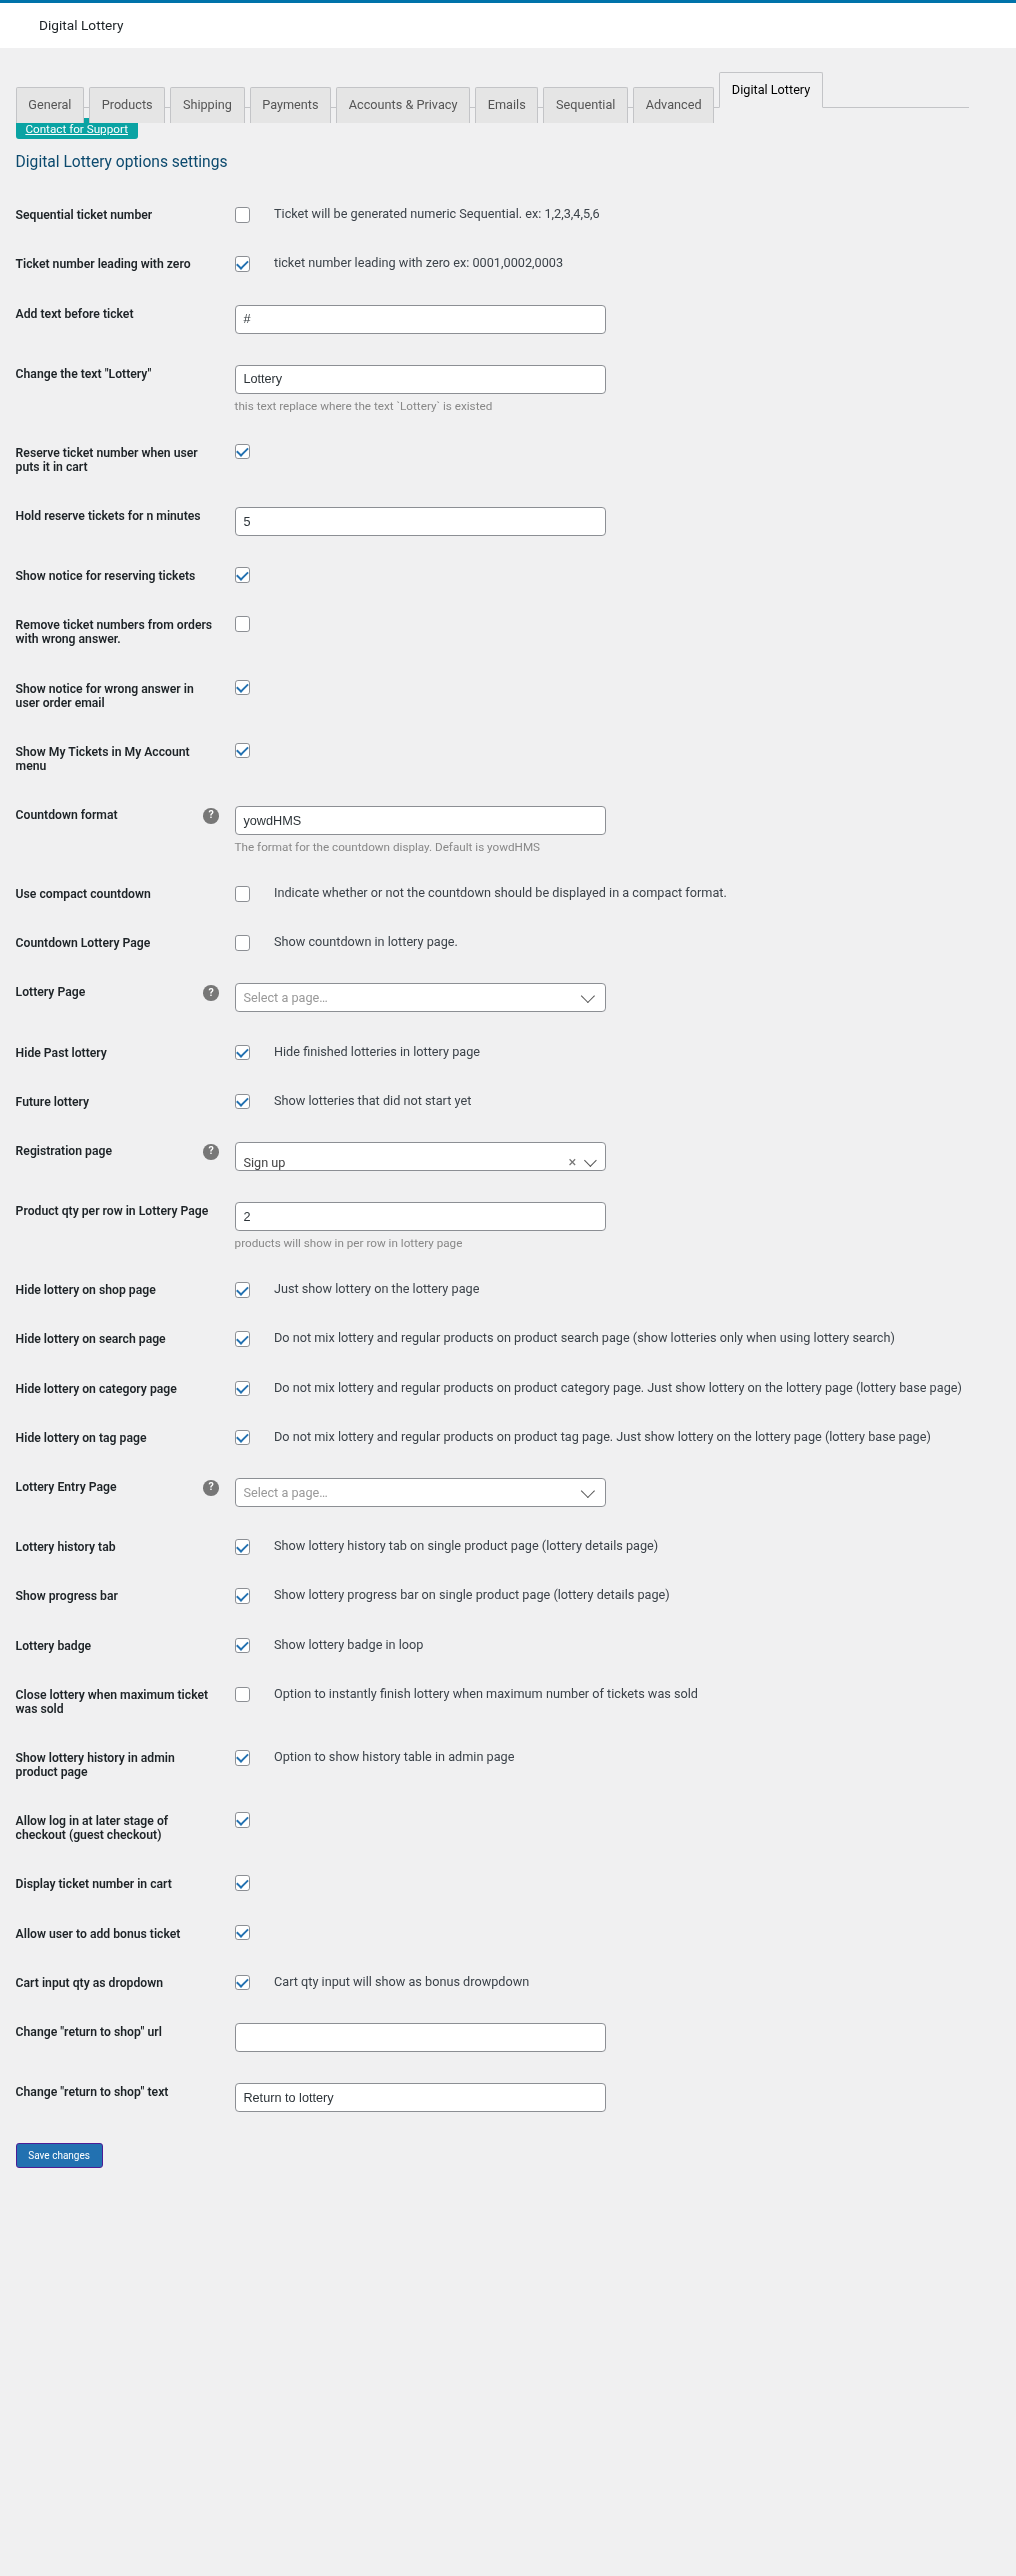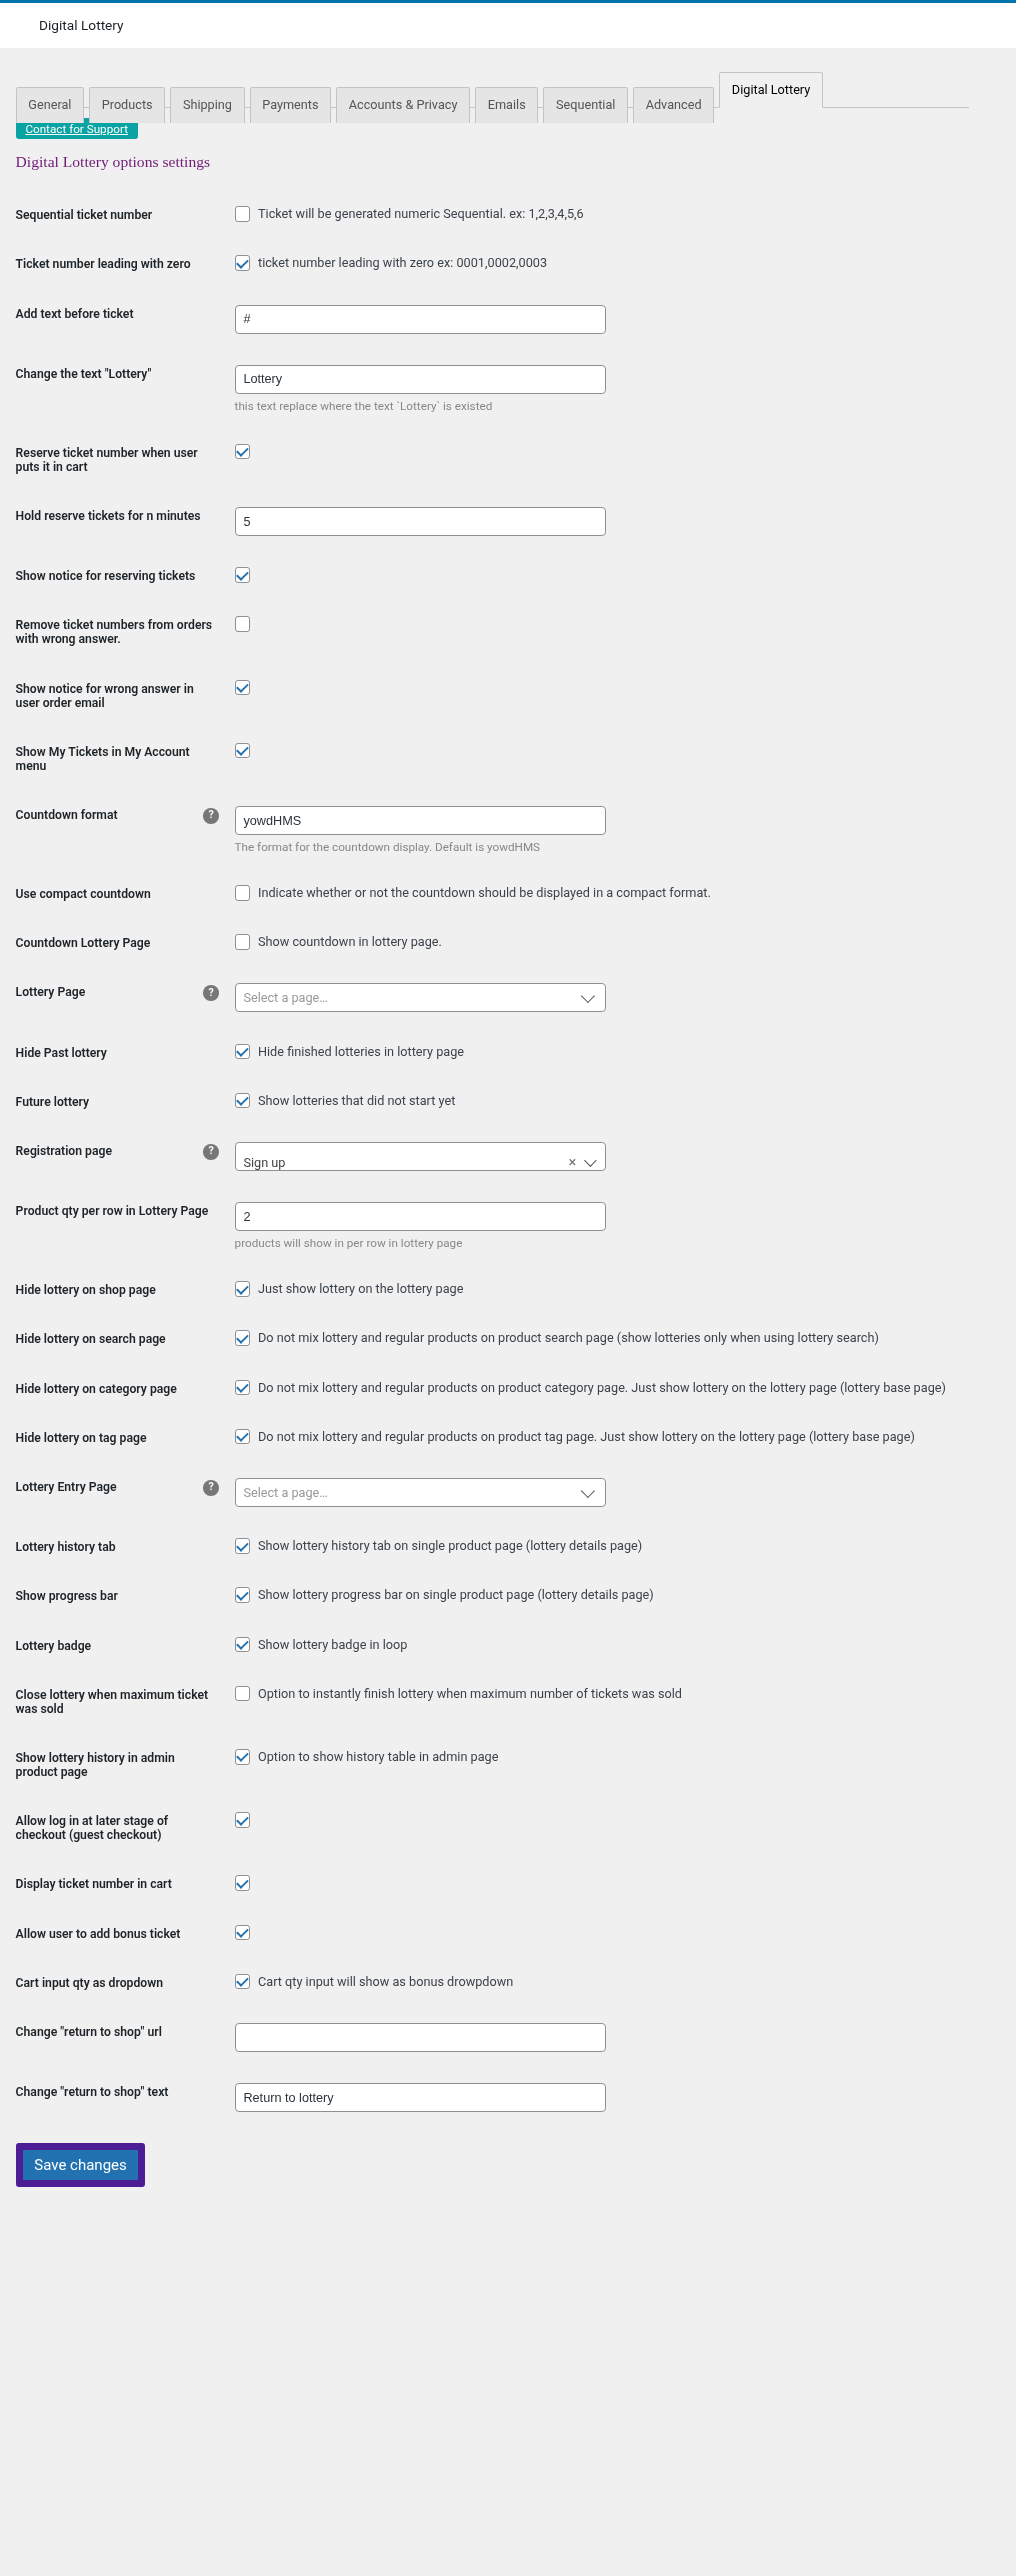--- a/index.html
+++ b/index.html
@@ -71,23 +71,22 @@
     padding:3.9px 9.8px;
     border-radius:2.9px;
     font-size:11.7px;
     text-decoration:underline;
     margin:9.8px 0 3.9px 0;
     cursor:pointer;
   }
   h2.section {
     font-size:15.6px;
     font-weight:400;
-    color:#701a75;
+    color:#0c4a6e;
     margin:9.8px 0 19.5px 0;
-    font-family:Liberation Serif, serif;
   }
   table.form {
     width:100%;
     border-collapse: collapse;
   }
   table.form > tbody > tr > th {
     text-align:left;
     vertical-align:top;
     width:219px;
     padding:17.6px 9.8px 17.6px 0;
@@ -132,21 +131,22 @@
     width:4.9px;
     height:8.8px;
     border: solid #2271b1;
     border-width:0 2px 2px 0;
     transform: rotate(45deg);
     position:relative;
     top:-1px;
   }
   .cbrow {
     display:flex;
-    align-items:flex-start;
+    align-items:flex-end;
+    gap:16px;
   }
   .cblabel {
     color:#3c434a;
     line-height:16.6px;
   }
   .desc {
     color:#888;
     font-size:11.7px;
     margin-top:4.9px;
   }
@@ -198,25 +198,25 @@
     width:8.8px;height:8.8px;
     border-right:1.5px solid #555;
     border-bottom:1.5px solid #555;
     transform:rotate(45deg);
     margin-right:2px;
     margin-top:-3.9px;
   }
   .save {
     display:inline-block;
     background:#2271b1;
-    border:7px solid #4c1d95;
+    border:1px solid #4c1d95;
     color:#fff;
     padding:5.9px 11.7px;
     border-radius:2.9px;
-    font-size:15px;
+    font-size:10px;
     cursor:pointer;
     margin-top:15.6px;
   }
   .th-inner { display:flex; align-items:flex-start; justify-content:space-between; padding-right:5.9px;}
 </style>
 </head>
 <body>
 
 <div class="topbar"></div>
 <div class="white-head">

